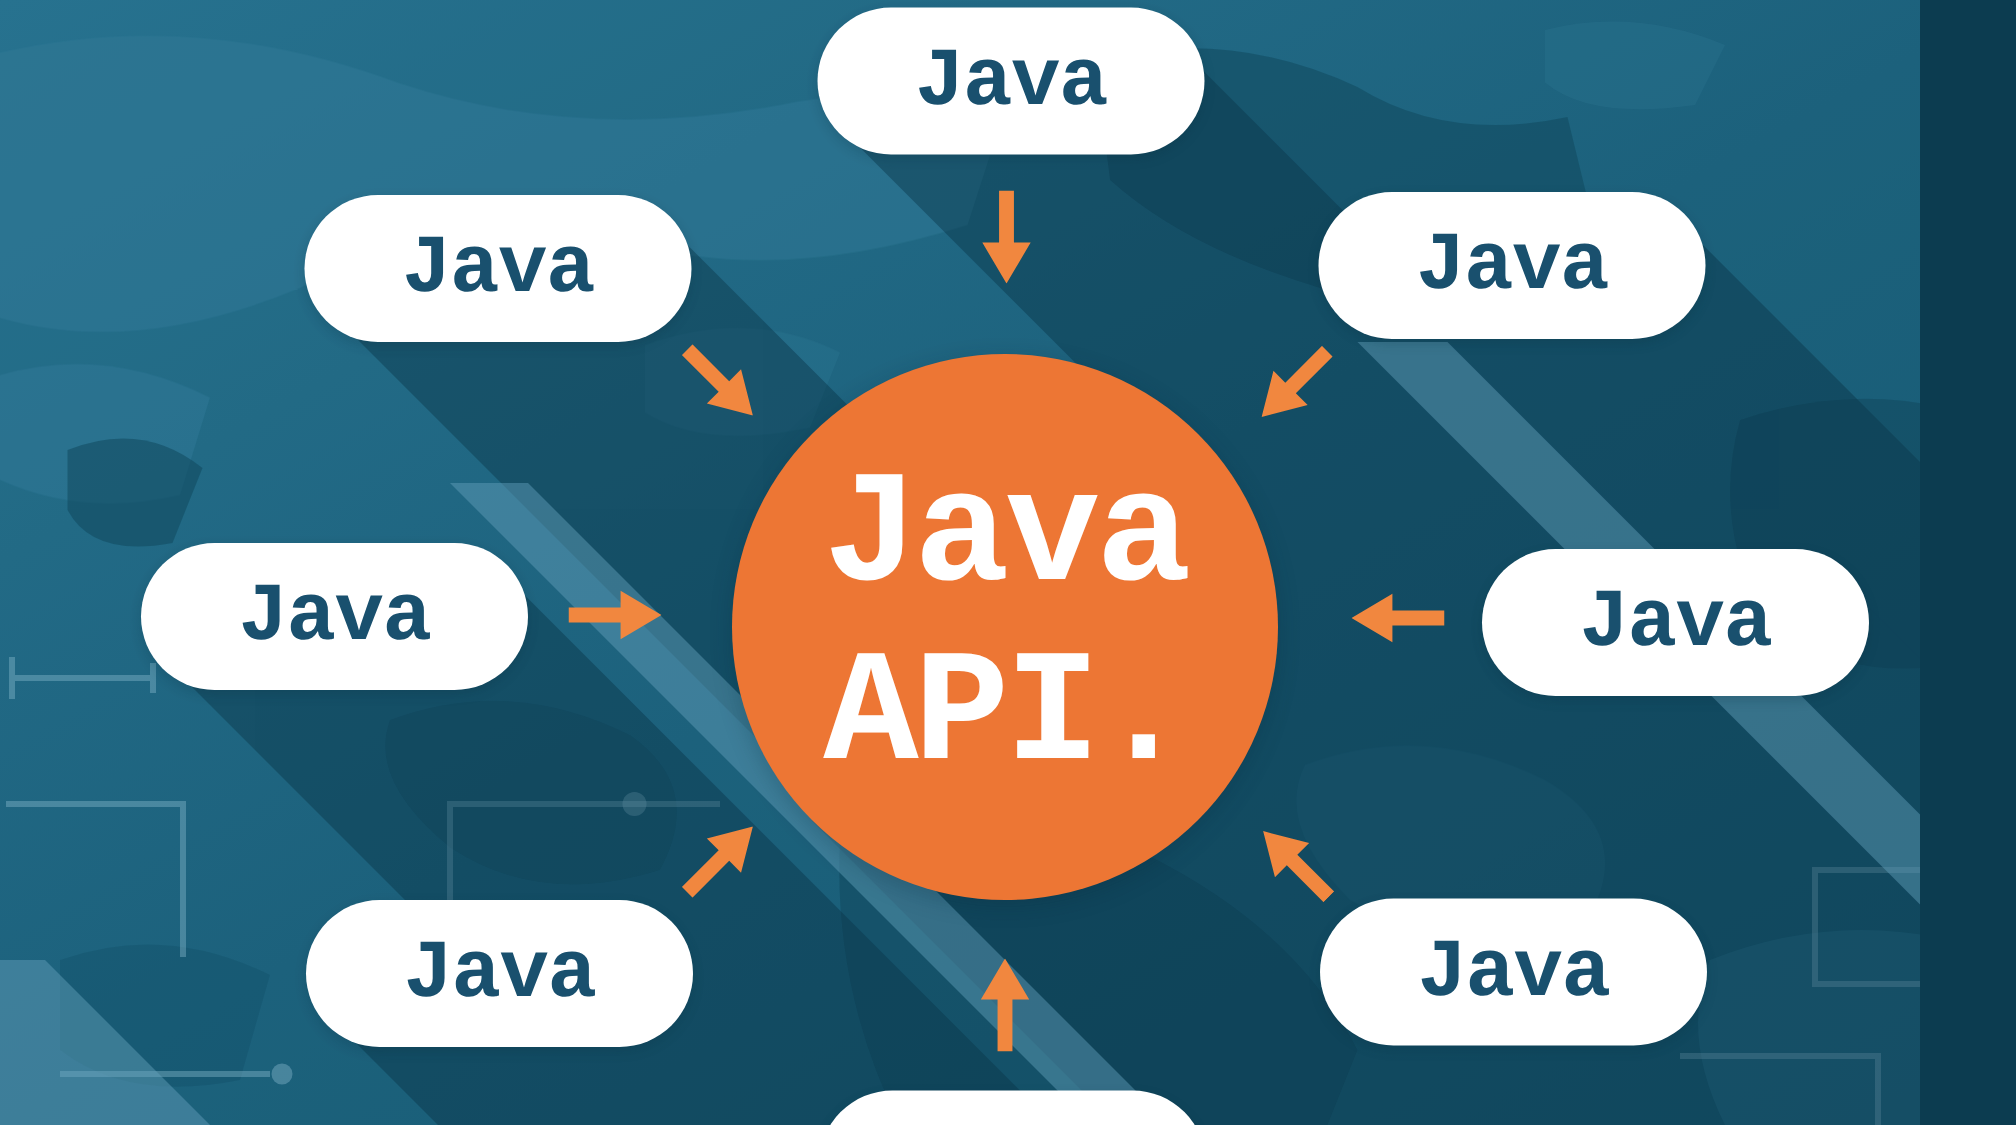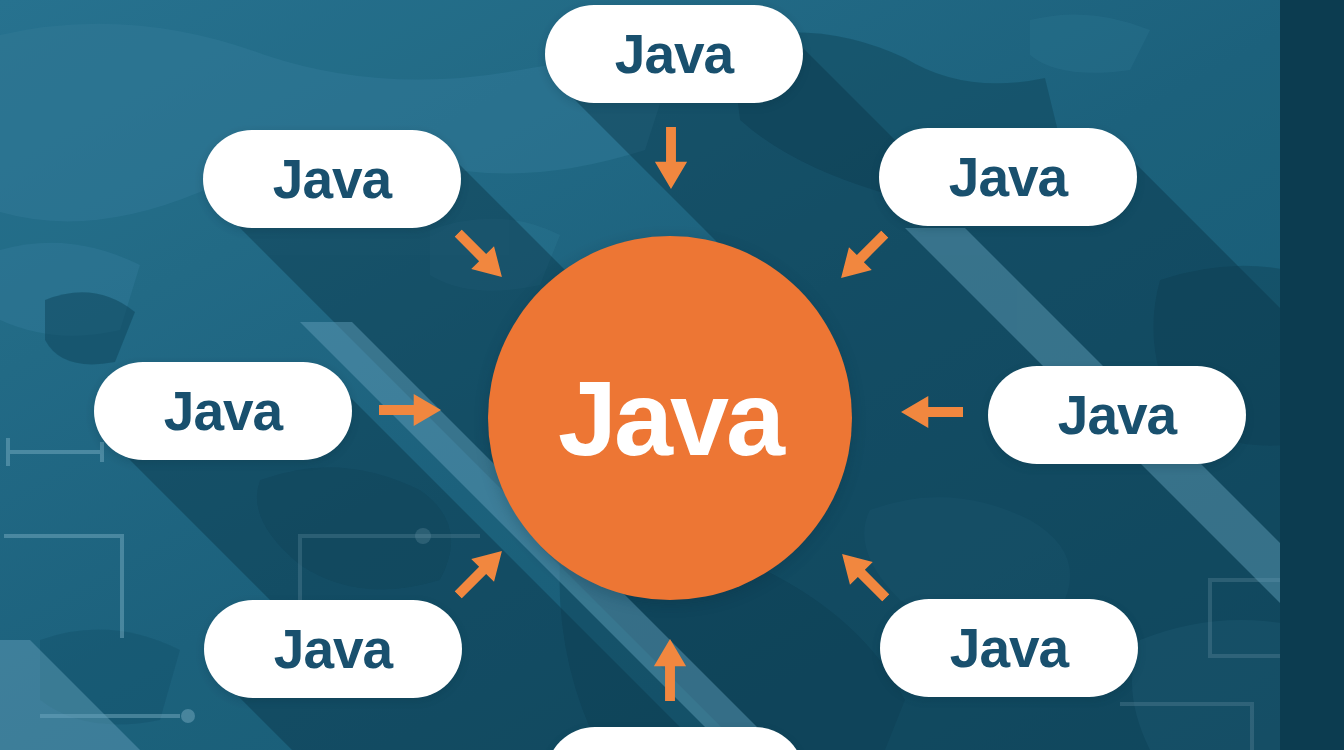--- a/index.html
+++ b/index.html
@@ -1,20 +1,20 @@
 <!DOCTYPE html>
 <html><head>
 <meta charset="utf-8">
 <style>
   html,body{margin:0;padding:0;background:#0c3c50;}
   #stage{
     position:relative;
     width:1280px;height:750px;
     overflow:hidden;
-    font-family:Liberation Sans, sans-serif;
+    font-family:Liberation Mono, monospace;
     background:var(--bg,#216A86);
   }
   #bg-svg{position:absolute;left:0;top:0;width:1344px;height:750px;display:block;}
 
   
   .pill{
     position:absolute;
     width:258px;height:98px;
     background:var(--pill-bg,#ffffff);
     border-radius:52px;
@@ -198,15 +198,16 @@
       </svg>
   </div>
   <div class="arrow arrow-bottom">
     <svg viewBox="0 0 100 64">
         <path d="M0 24 H56 V6 L100 32 L56 58 V40 H0 Z"></path>
       </svg>
   </div>
 
   <div class="center-circle">
     <div class="line">Java</div>
+    <div class="line">API.</div>
   </div>
 
 </div>
 
 </body></html>

